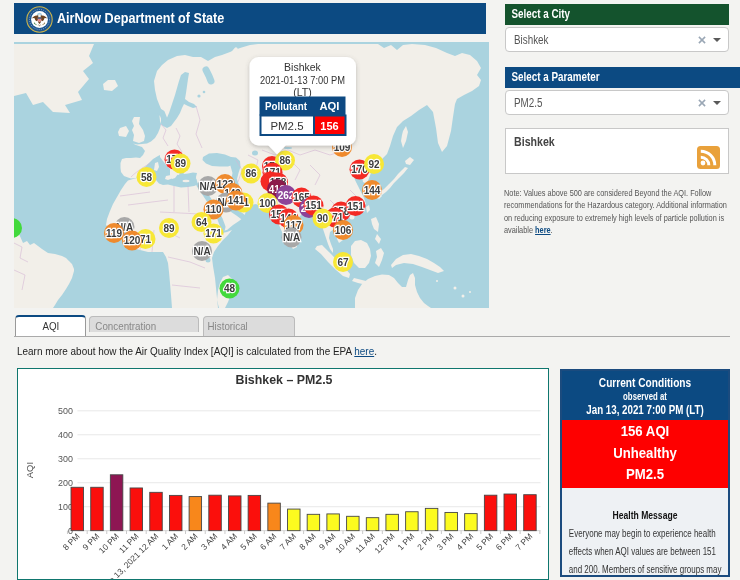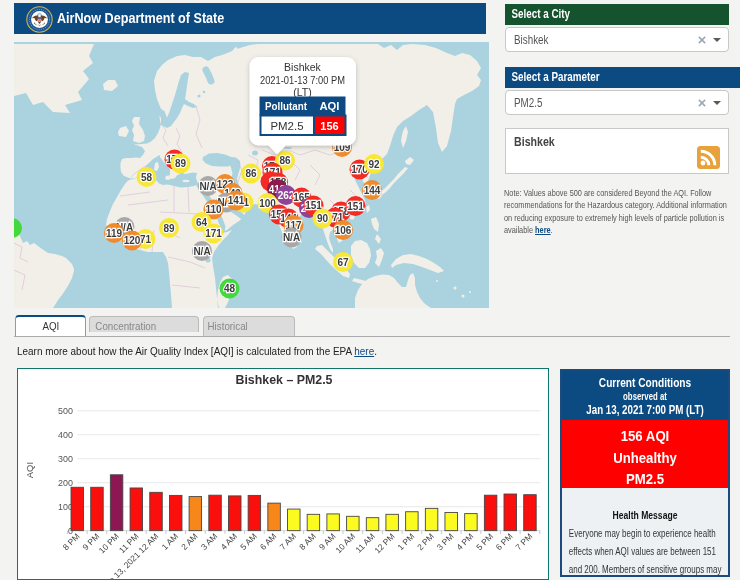--- a/index.html
+++ b/index.html
@@ -334,19 +334,19 @@
       <line x1="522.4" y1="531.2" x2="522.4" y2="534.6" stroke="#c8c8c8" stroke-width="1"></line>
       <line x1="542.3" y1="531.2" x2="542.3" y2="534.6" stroke="#c8c8c8" stroke-width="1"></line>
 </svg></div>
 
 <div class="abs" style="left:560px;top:369px;width:170px;height:208px;border:2px solid #1b4b7e;background:#eef1f4">
   <div style="background:#0c4a82;color:#fff;text-align:center;height:49px;padding-top:4px">
     <div style="font-size:13px;font-weight:bold;transform:scaleX(0.78)">Current Conditions</div>
     <div style="font-size:10px;font-weight:bold;margin-top:1px;transform:scaleX(0.78)">observed at</div>
     <div style="font-size:12.5px;font-weight:bold;margin-top:1px;transform:scaleX(0.78);white-space:nowrap">Jan 13, 2021 7:00 PM (LT)</div>
   </div>
-  <div style="background:#fe0000;color:#fff;text-align:center;height:68px;padding-top:5px;overflow:hidden">
+  <div style="background:#fe0000;color:#fff;text-align:center;height:68px;overflow:hidden">
     <div style="font-size:15.5px;font-weight:bold;line-height:21.5px;transform:scaleX(0.85)">156 AQI<br>Unhealthy<br>PM2.5</div>
   </div>
   <div style="padding:21px 0 0 0">
     <div style="text-align:center;font-size:11px;font-weight:bold;color:#111;transform:scaleX(0.78)">Health Message</div>
     <div style="font-size:10.5px;color:#333;line-height:18px;margin-top:3px;padding-left:9px;transform:scaleX(0.76);transform-origin:left top;white-space:nowrap">Everyone may begin to experience health<br>effects when AQI values are between 151<br>and 200. Members of sensitive groups may<br>experience more serious health effects.</div>
   </div>
 </div>
 </body></html>

